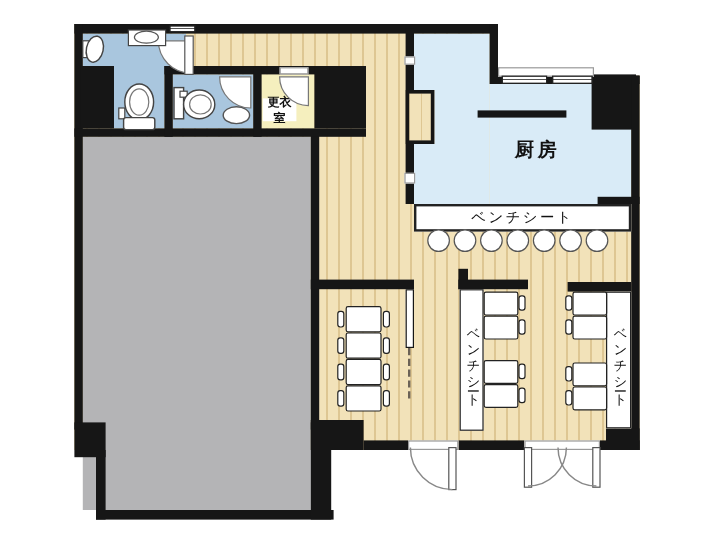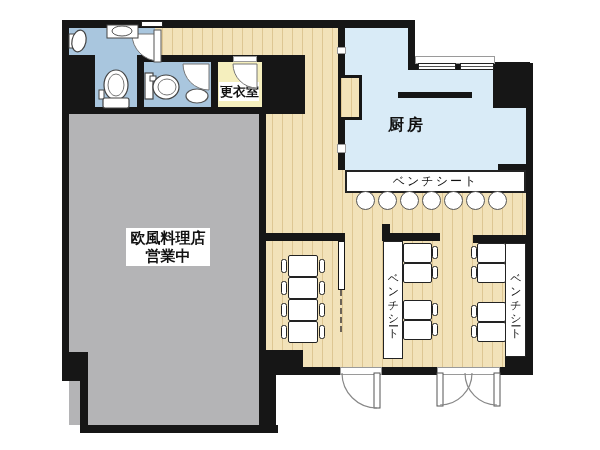--- a/index.html
+++ b/index.html
@@ -138,29 +138,25 @@
   </div>
   <div class="table" style="left:477px;top:243px;width:29px;height:20px;"></div>
   <div class="table" style="left:477px;top:263px;width:29px;height:20px;"></div>
   <div class="table" style="left:477px;top:302px;width:29px;height:20px;"></div>
   <div class="table" style="left:477px;top:322px;width:29px;height:20px;"></div>
   <div class="chair" style="left:471px;top:246px;width:6px;height:13px;"></div>
   <div class="chair" style="left:471px;top:266px;width:6px;height:13px;"></div>
   <div class="chair" style="left:471px;top:305px;width:6px;height:13px;"></div>
   <div class="chair" style="left:471px;top:325px;width:6px;height:13px;"></div>
 
-  <div class="lbl" style="left:383px;top:114px;width:48px;height:22px;font-size:16px;font-weight:bold;letter-spacing:3px;">
+  <div class="lbl" style="left:424px;top:114px;width:48px;height:22px;font-size:16px;font-weight:bold;letter-spacing:3px;">
     <span>厨房</span>
   </div>
-  <div class="lbl whitebox" style="left:219px;top:82px;width:40px;height:19px;font-size:13px;font-weight:bold;justify-content:flex-end;">
+  <div class="lbl whitebox" style="left:219px;top:82px;width:28px;height:19px;font-size:10px;font-weight:bold;justify-content:flex-end;">
     <span>更衣室</span>
-  </div>
-  <div class="lbl whitebox" style="left:126px;top:228px;width:84px;height:38px;font-size:15px;font-weight:bold;line-height:18px;flex-direction:column;">
-    <span>欧風料理店</span>
-    <span>営業中</span>
   </div>
 
   <svg width="600" height="450" viewBox="0 0 600 450">
 
     <path d="M159,34 L132,34 A27,27 0 0 0 159,61 Z" fill="#fff" stroke="#777" stroke-width="1"></path>
     <rect x="154" y="30" width="7" height="32" fill="#fff" stroke="#555" stroke-width="1"></rect>
 
     <path d="M209,64 L183,64 A26,26 0 0 0 209,90 Z" fill="#fff" stroke="#777" stroke-width="1"></path>
 
     <path d="M257,64 L233,64 A24,24 0 0 0 257,88 Z" fill="#fff" stroke="#777" stroke-width="1"></path>

